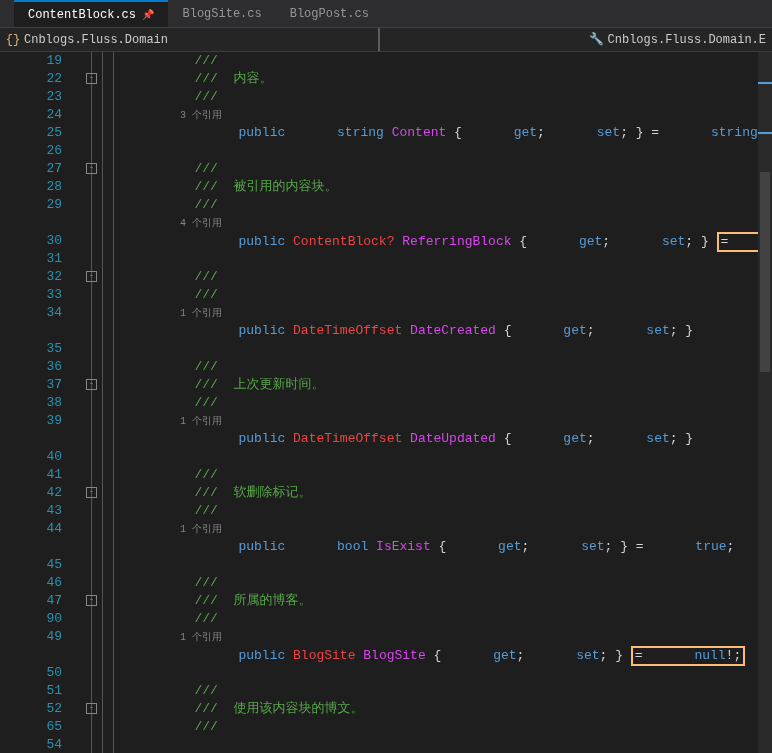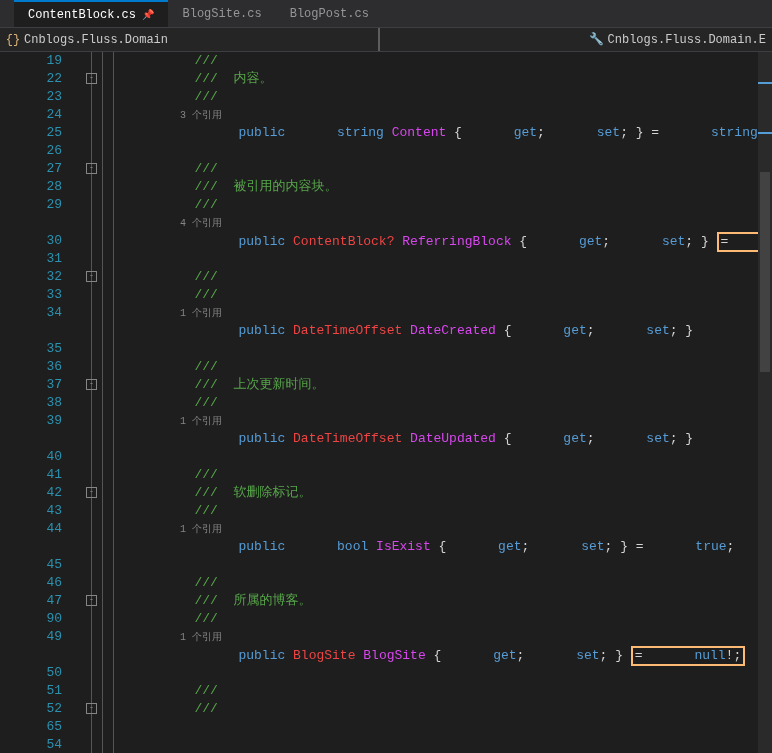--- a/index.html
+++ b/index.html
@@ -485,20 +485,21 @@
       <div class="ln"><span class="c-ref">        1 个引用</span></div>
       <div class="ln">        <span class="c-keyword">public</span> <span class="c-keyword">bool</span> <span class="c-ident">IsExist</span> <span class="c-punct">{ </span><span class="c-keyword">get</span><span class="c-punct">; </span><span class="c-keyword">set</span><span class="c-punct">; }</span><span class="c-punct"> = </span><span class="c-keyword">true</span><span class="c-punct">;</span></div>
       <div class="ln"></div>
       <div class="ln"><span class="c-comment">        ///  <summary></summary></span></div>
       <div class="ln"><span class="c-comment">        ///  所属的博客。</span></div>
       <div class="ln"><span class="c-comment">        ///  </span></div>
       <div class="ln"><span class="c-ref">        1 个引用</span></div>
       <div class="ln">        <span class="c-keyword">public</span> <span class="c-type">BlogSite</span> <span class="c-ident">BlogSite</span> <span class="c-punct">{ </span><span class="c-keyword">get</span><span class="c-punct">; </span><span class="c-keyword">set</span><span class="c-punct">; }</span> <span class="highlight-box"><span class="c-punct">= </span><span class="c-keyword">null</span><span class="c-punct">!;</span></span></div>
       <div class="ln"></div>
       <div class="ln"><span class="c-comment">        ///  <summary></summary></span></div>
+      <div class="ln"><span class="c-comment">        ///  使用该内容块的博文。</span></div>
       <div class="ln"><span class="c-comment">        ///  </span></div>
     </div>
 </div>
 
 <div class="scrollbar">
   <div class="scrollbar-thumb"></div>
   <div class="scrollbar-marker" style="top:30px"></div>
   <div class="scrollbar-marker" style="top:80px"></div>
 </div>
 

